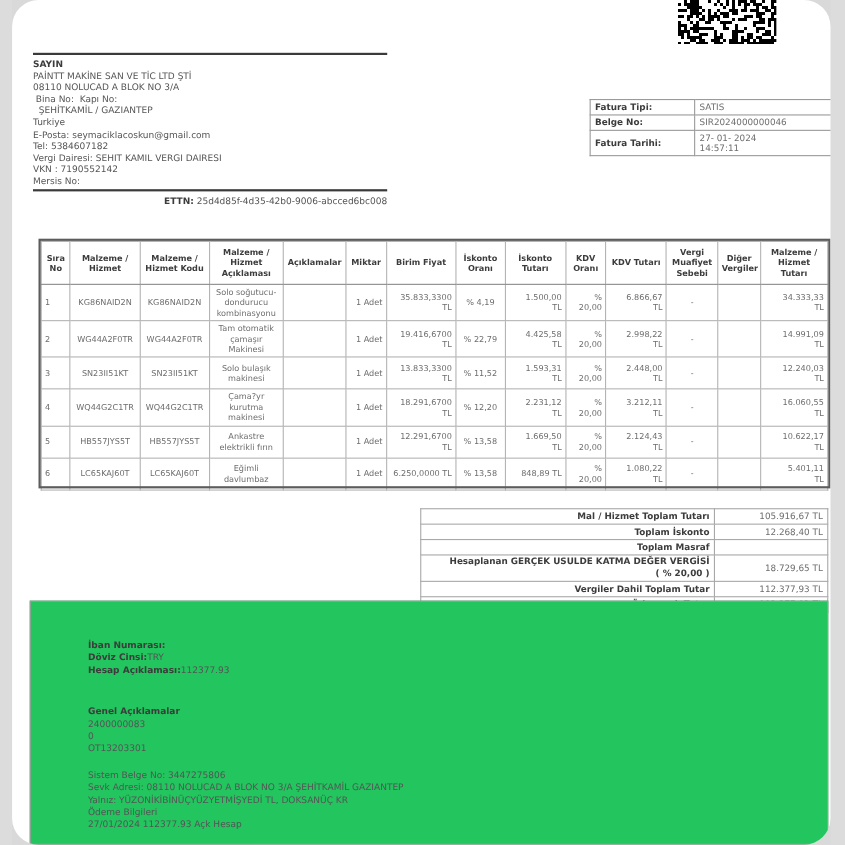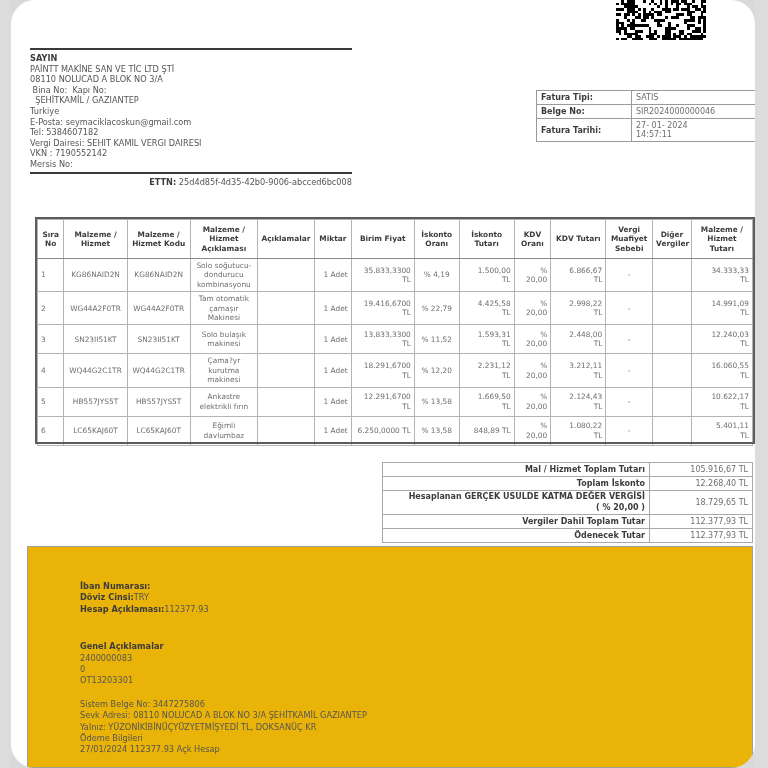--- a/index.html
+++ b/index.html
@@ -161,21 +161,21 @@
 
   
   .notes {
     position: absolute;
     left: 16px;
     top: 546px;
     width: 726px;
     height: 222px;
     border: 1px solid #9e9e9e;
     box-sizing: border-box;
-    background: #eab308;
+    background: #22c55e;
   }
   .notes-inner {
     position: absolute;
     left: 52px;
     top: 34px;
     font-size: 8.2px;
     line-height: 11.4px;
   }
   .notes-inner b { color: #3c3c3c; }
   .blk { margin-bottom: 0; }
@@ -378,20 +378,24 @@
   <table class="totals">
     <tbody id="totals-body">
         <tr>
           <td class="lbl">Mal / Hizmet Toplam Tutarı</td>
           <td class="val">105.916,67 TL</td>
         </tr>
         <tr>
           <td class="lbl">Toplam İskonto</td>
           <td class="val">12.268,40 TL</td>
         </tr>
+        <tr>
+          <td class="lbl">Toplam Masraf</td>
+          <td class="val"></td>
+        </tr>
         <tr class="kdv">
           <td class="lbl">Hesaplanan GERÇEK USULDE KATMA DEĞER VERGİSİ<div>( % 20,00 )</div></td>
           <td class="val">18.729,65  TL</td>
         </tr>
         <tr>
           <td class="lbl">Vergiler Dahil Toplam Tutar</td>
           <td class="val">112.377,93 TL</td>
         </tr>
         <tr>
           <td class="lbl">Ödenecek Tutar</td>

